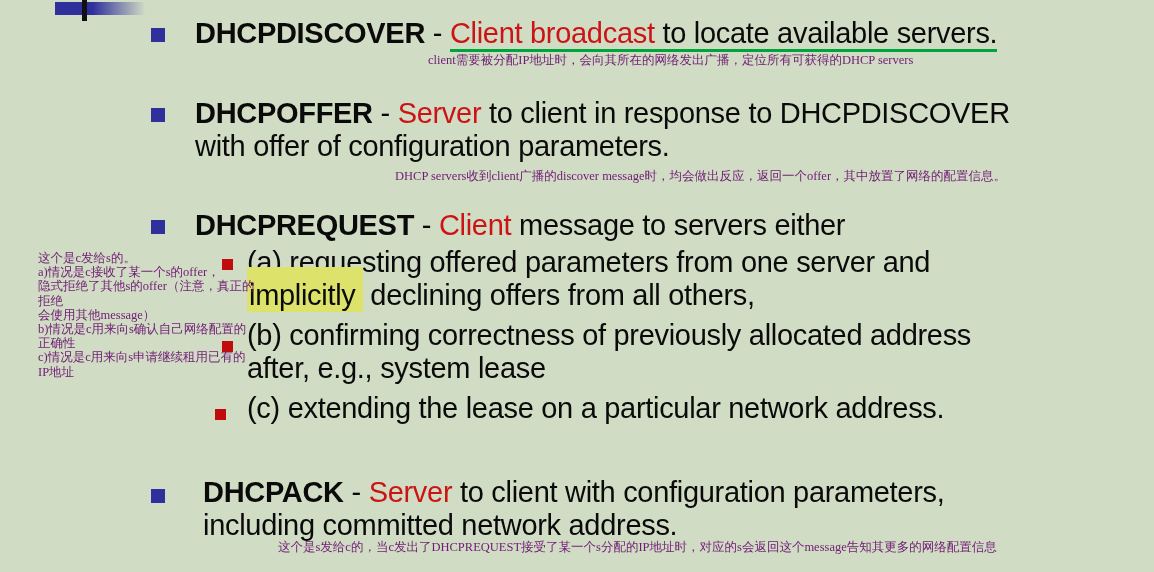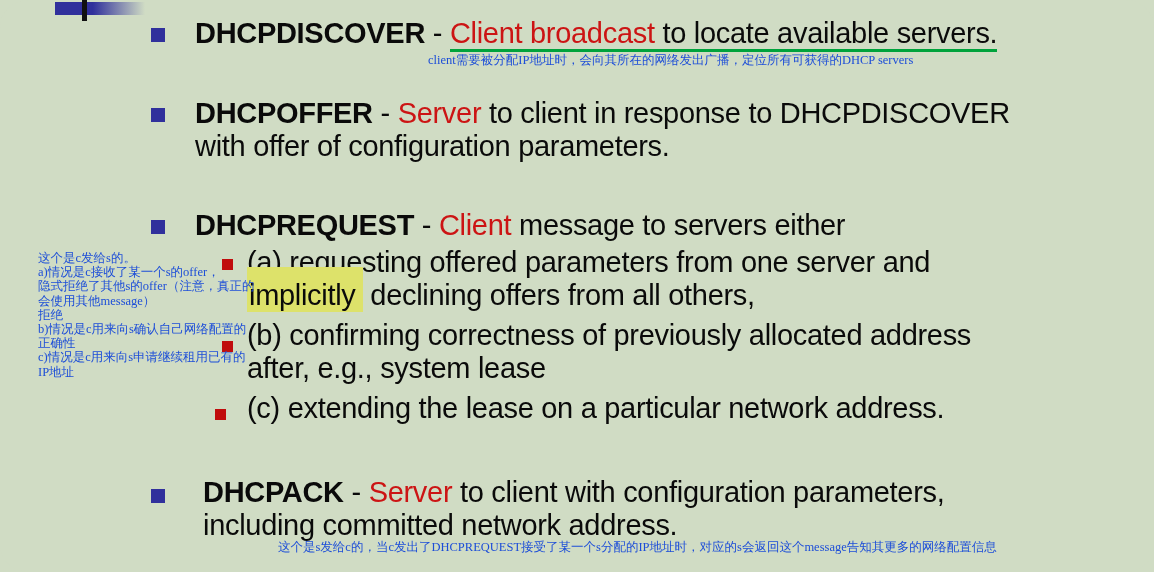--- a/index.html
+++ b/index.html
@@ -34,21 +34,21 @@
   }
   .btext .line{white-space:nowrap;}
   .b{font-weight:bold;}
   .r{color:var(--red);}
   .g{border-bottom:3px solid var(--green);}
   .h{background:var(--hl);padding:12px 7px 1px 2px;}
   
   .note{
     position:absolute;
     font-family:"Liberation Serif",serif;
-    font-size:12.5px;line-height:14.2px;color:#1d4ed8;
+    font-size:12.5px;line-height:14.2px;color:#701a75;
     white-space:nowrap;
   }
 </style>
 </head>
 <body>
 
 <div id="slide">
   <div class="deco-bar"></div>
   <div class="deco-tick"></div>
 
@@ -80,26 +80,29 @@
       <div class="line"><span>(c) extending the lease on a particular network address.</span></div>
     </div>
     <div class="sq navy" style="left: 151px; top: 489px;"></div>
     <div class="btext" style="left: 195px; top: 476px; margin-left: 8px;">
       <div class="line"><span class="b">DHCPACK</span><span> - </span><span class="r">Server</span><span> to client with configuration parameters,</span></div>
       <div class="line"><span>including committed network address.</span></div>
     </div>
     <div class="note" style="left: 428px; top: 53px;">
       <div>client需要被分配IP地址时，会向其所在的网络发出广播，定位所有可获得的DHCP servers</div>
     </div>
+    <div class="note" style="left: 395px; top: 169px;">
+      <div>DHCP servers收到client广播的discover message时，均会做出反应，返回一个offer，其中放置了网络的配置信息。</div>
+    </div>
     <div class="note" style="left: 38px; top: 251px;">
       <div>这个是c发给s的。</div>
       <div>a)情况是c接收了某一个s的offer，</div>
       <div>隐式拒绝了其他s的offer（注意，真正的</div>
+      <div>拒绝</div>
       <div>会使用其他message）</div>
-      <div>拒绝</div>
       <div>b)情况是c用来向s确认自己网络配置的</div>
       <div>正确性</div>
       <div>c)情况是c用来向s申请继续租用已有的</div>
       <div>IP地址</div>
     </div>
     <div class="note" style="left: 278px; top: 540px;">
       <div>这个是s发给c的，当c发出了DHCPREQUEST接受了某一个s分配的IP地址时，对应的s会返回这个message告知其更多的网络配置信息</div>
     </div>
   </div>
 

